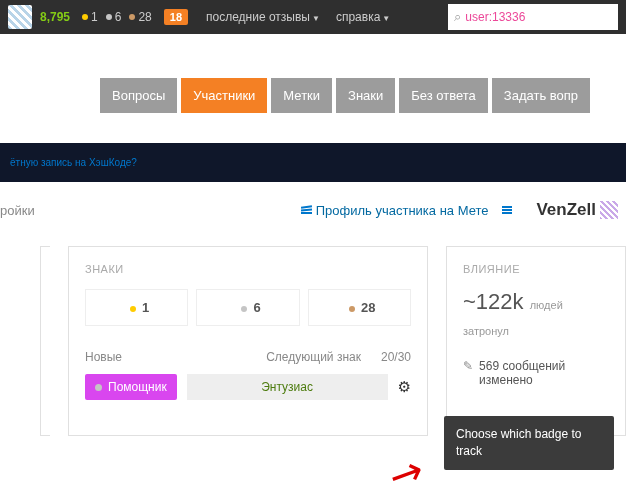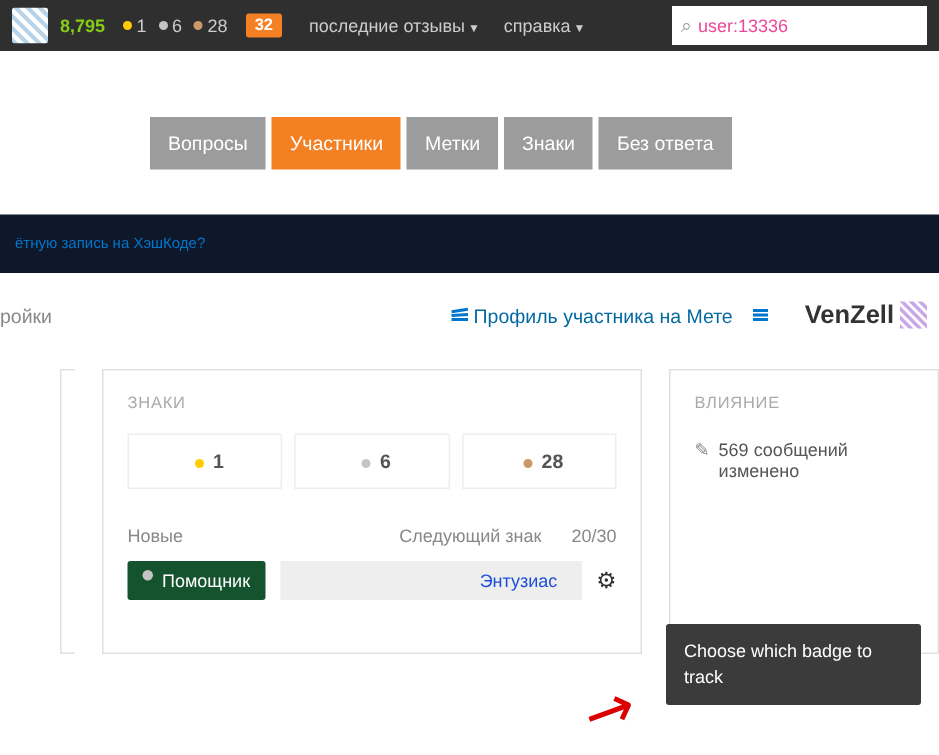--- a/index.html
+++ b/index.html
@@ -36,23 +36,23 @@
 .panel{border:1px solid #e0e0e0;padding:16px;font-size:12px}
 .panel.badges{width:360px}
 .panel.impact{width:180px}
 .ptitle{color:#aaa;font-size:11px;letter-spacing:.5px;margin-bottom:14px}
 .badgeboxes{display:flex;gap:8px}
 .bbox{flex:1;background:#fff;border:1px solid #eee;padding:10px 6px;text-align:center;font-size:13px;font-weight:bold;color:#555;position:relative}
 .bbox .dot{margin-right:6px}
 .brow{display:flex;margin-top:24px;font-size:12px;color:#888}
 .brow .r{margin-left:auto}
 .ctrlrow{display:flex;margin-top:10px;gap:10px;align-items:center}
-.chip{background:#14532d;color:#fff;padding:6px 10px;border-radius:2px;font-size:12px;display:flex;align-items:flex-start;gap:6px}
+.chip{background:#d946ef;color:#fff;padding:6px 10px;border-radius:2px;font-size:12px;display:flex;align-items:center;gap:6px}
 .chip .dot{width:7px;height:7px;margin:0}
-.nextbadge{background:#eee;color:#1d4ed8;padding:6px 16px;font-size:12px;flex:1;text-align:right;position:relative}
+.nextbadge{background:#eee;color:#4d7c0f;padding:6px 16px;font-size:12px;flex:1;text-align:center;position:relative}
 .gear{cursor:pointer;color:#333;font-size:15px}
 .bignum{font-size:22px;color:#555;margin-bottom:2px}
 .sub{color:#999;font-size:11px}
 .impitem{margin-top:18px;color:#555;font-size:12px;display:flex;gap:6px}
 .pencil{color:#888}
 .tooltip{position:absolute;background:#3b3b3b;color:#fff;padding:10px 12px;font-size:12px;border-radius:2px;width:170px;left:444px;top:416px;line-height:1.4}
 .arrow{position:absolute;left:390px;top:450px;color:#d00;font-size:40px;transform:rotate(25deg);pointer-events:none}
 .stacklogo{display:inline-flex;flex-direction:column;gap:1px;align-items:center}
 .stacklogo span{display:block;width:11px;height:2px;background:#07c}
 .stacklogo span:nth-child(1){transform:translateY(0) rotate(-8deg)}
@@ -63,35 +63,36 @@
 
 <div class="topbar">
   <div class="avatar"></div>
   <span class="rep">8,795</span>
   <span class="dot gold"></span>
     <span class="bcount">1</span>
   <span class="dot silver"></span>
     <span class="bcount">6</span>
   <span class="dot bronze"></span>
     <span class="bcount">28</span>
-  <span class="inbox">32</span>
+  <span class="inbox">18</span>
   <span class="toplink"><span>последние отзывы</span><span class="carets">▼</span></span>
   <span class="toplink"><span>справка</span><span class="carets">▼</span></span>
   <div class="search">
     <span class="searchicon">⌕</span>
     <input value="user:13336" style="">
   </div>
 </div>
 
 <div class="navtabs">
   <div class="tab">Вопросы</div>
   <div class="tab active">Участники</div>
   <div class="tab">Метки</div>
   <div class="tab">Знаки</div>
   <div class="tab">Без ответа</div>
+  <div class="tab">Задать вопр</div>
 </div>
 
 <div class="banner">
   <a href="#">ётную запись на ХэшКоде?</a>
 </div>
 
 <div class="profrow">
   <span class="leftlbl">ройки</span>
   <div class="spacer"></div>
   <a class="proflink" href="#">
@@ -130,20 +131,21 @@
       <div class="chip">
           <span class="dot silver"></span>
           <span>Помощник</span>
         </div>
       <div class="nextbadge">Энтузиас</div>
       <span class="gear">⚙</span>
     </div>
   </div>
   <div class="panel impact">
     <div class="ptitle">ВЛИЯНИЕ</div>
+    <div class="bignum"><span>~122k</span> <span class="sub">людей затронул</span></div>
     <div class="impitem">
       <span class="pencil">✎</span>
       <span><span>569</span> <span>сообщений изменено</span></span>
     </div>
   </div>
 </div>
 
 <div class="tooltip">Choose which badge to track</div>
 <div class="arrow">↗</div>
 

